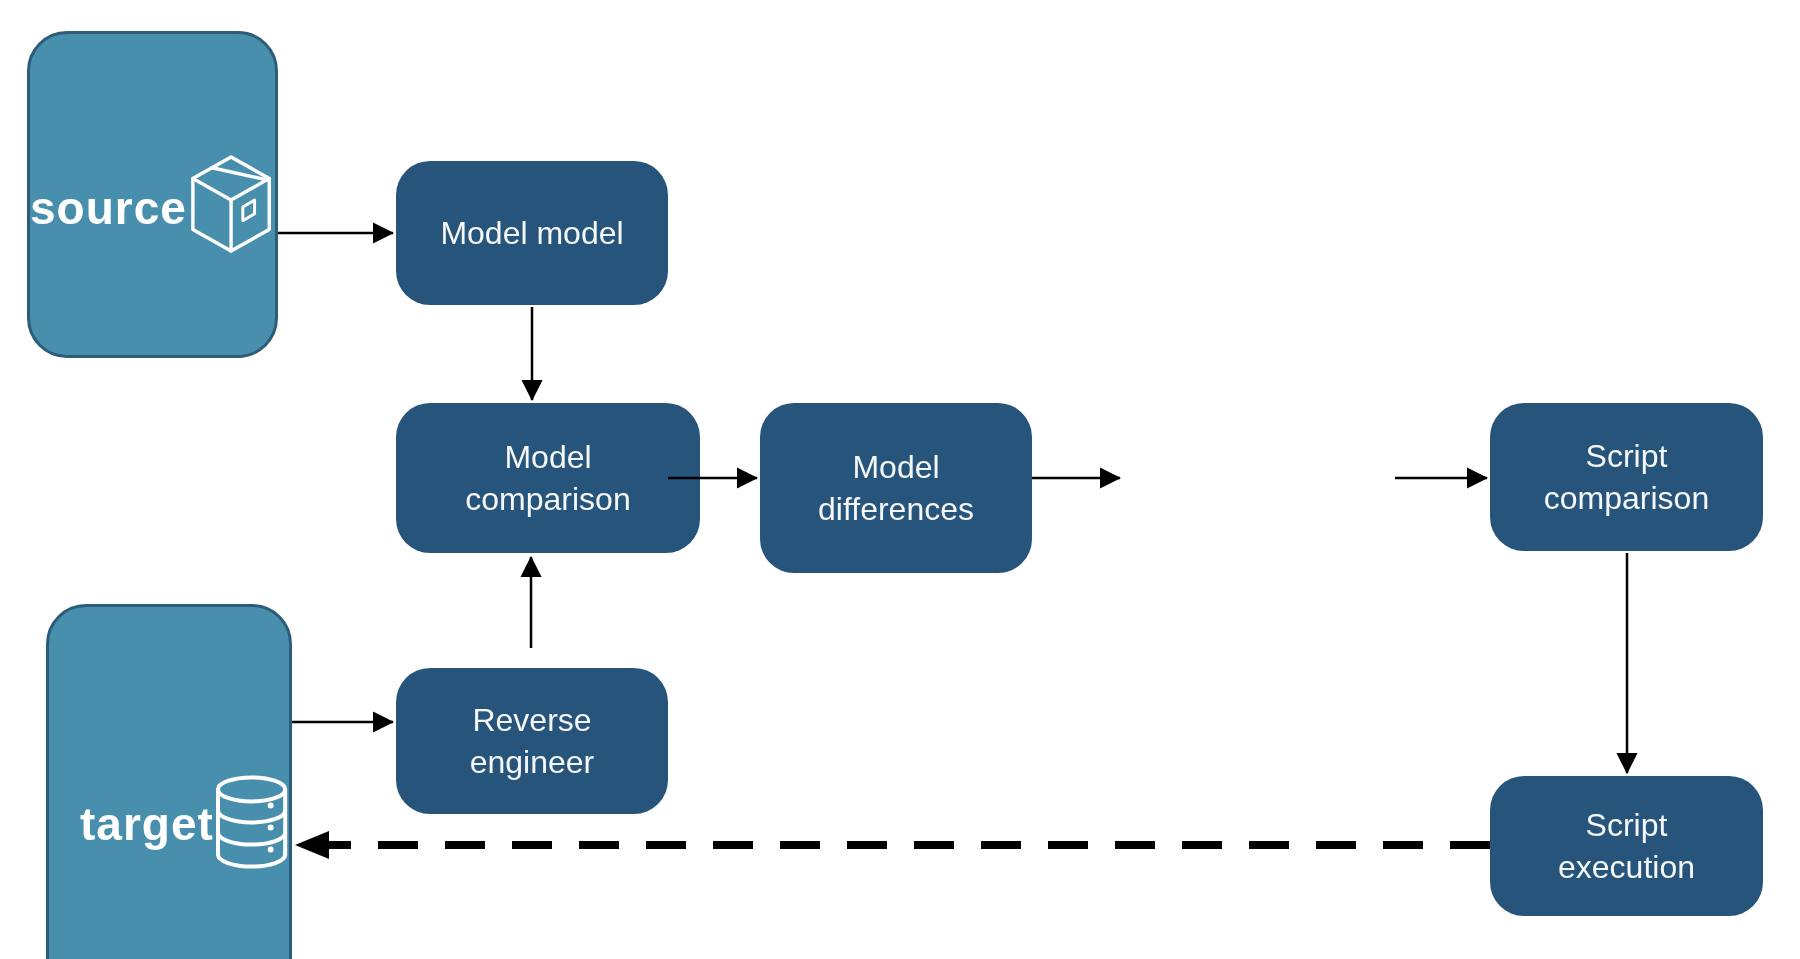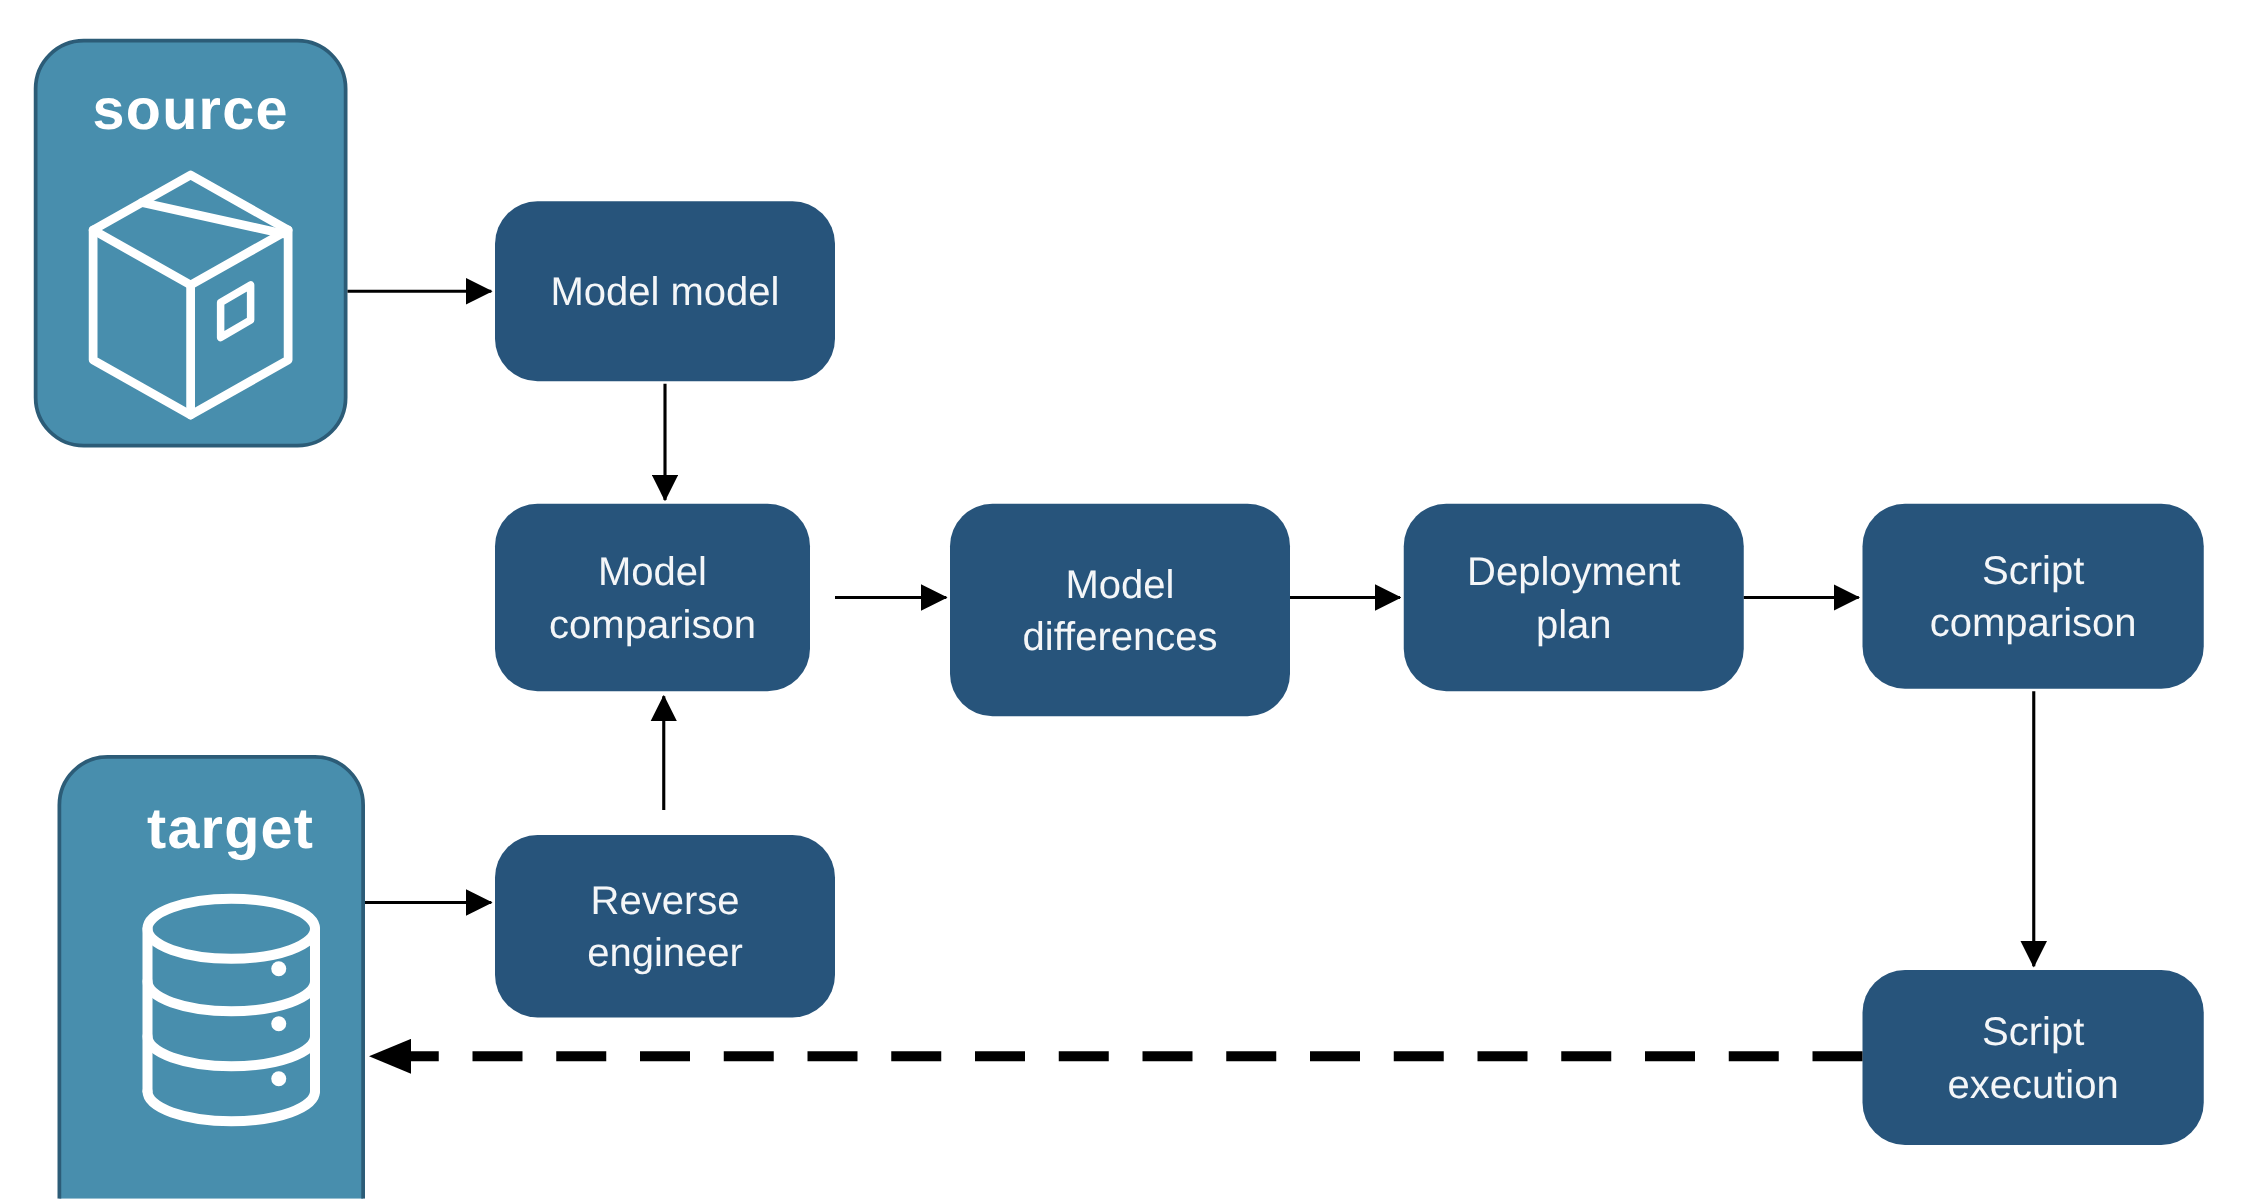--- a/index.html
+++ b/index.html
@@ -19,21 +19,21 @@
     color:var(--label-text,#F4F6F8);
     font-size:32px;line-height:1.32;
     padding:0 34px;
   }
   
   .endpoint{
     position:absolute;box-sizing:border-box;
     background:var(--endpoint-fill,#488EAD);
     border:3px solid var(--endpoint-border,#2C5C77);
     border-radius:40px;
-    display:flex;flex-direction:column;align-items:center;
+    display:flex;flex-direction:row;align-items:center;
     color:#ffffff;
   }
   .endpoint-label{
     font-weight:bold;font-size:46px;letter-spacing:1px;color:#ffffff;
   }
   .endpoint-source .endpoint-label{margin-top:26px;}
   .endpoint-target .endpoint-label{margin-top:28px;}
   .endpoint-icon{display:block;}
   .endpoint-source .endpoint-icon{margin-top:18px;}
   .endpoint-target .endpoint-icon{margin-top:24px;}
@@ -72,31 +72,28 @@
       <circle cx="113" cy="62" r="6" fill="#ffffff"></circle>
       <circle cx="113" cy="106" r="6" fill="#ffffff"></circle>
       <circle cx="113" cy="150" r="6" fill="#ffffff"></circle>
     </svg>
   </div>
 
   <div class="node" style="left:396px;top:161px;width:272px;height:144px;">
     <span>Model model</span>
   </div>
 
-  <div class="node" style="left:396px;top:403px;width:252px;height:150px;">
+  <div class="node" style="left:396px;top:403px;width:304px;height:150px;">
     <span>Model comparison</span>
   </div>
 
   <div class="node" style="left:760px;top:403px;width:272px;height:170px;">
     <span>Model differences</span>
   </div>
 
-  <div class="node" style="left:1123px;top:403px;width:272px;height:150px;">
-    <span>Deployment plan</span>
-  </div>
 
   <div class="node" style="left:1490px;top:403px;width:273px;height:148px;">
     <span>Script comparison</span>
   </div>
 
   <div class="node" style="left:396px;top:650px;width:272px;height:146px;margin-top:18px;">
     <span>Reverse engineer</span>
   </div>
 
   <div class="node" style="left:1490px;top:776px;width:273px;height:140px;">

